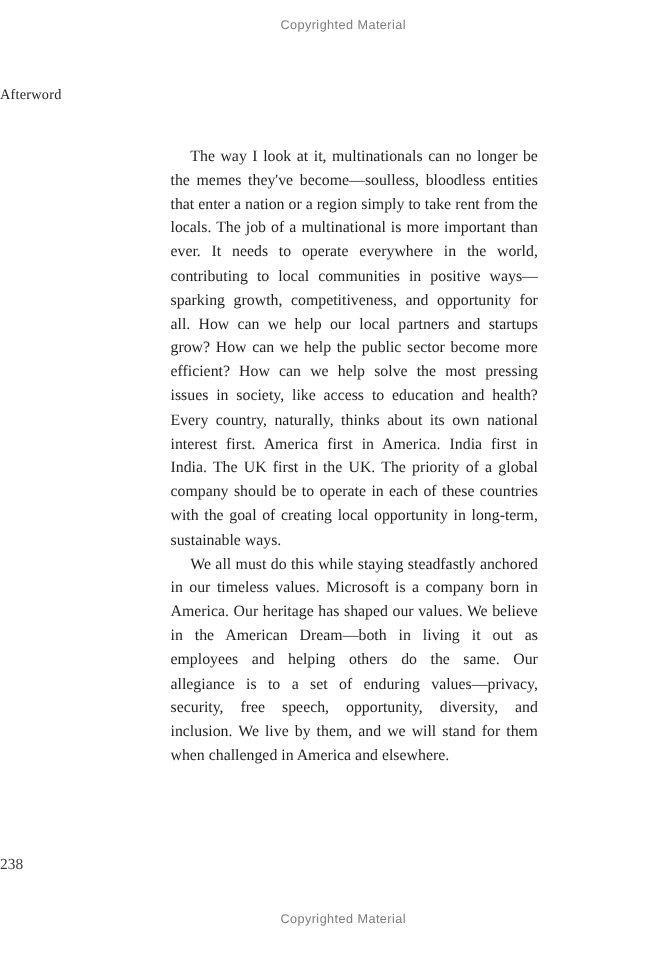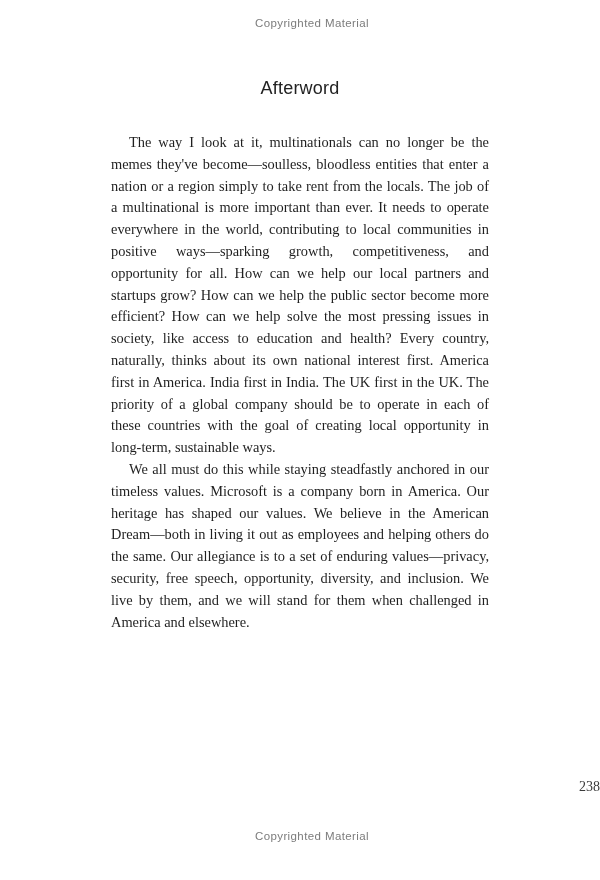--- a/index.html
+++ b/index.html
@@ -35,50 +35,50 @@
     top: 17px;
   }
   .watermark-bottom {
     bottom: 38px;
   }
   .chapter-title {
     position: absolute;
     top: 78px;
     left: 0;
     width: 100%;
-    text-align: center;
-    font-family: Liberation Sans, sans-serif;
-    font-size: 18px;
+    font-family: Liberation Serif, serif;
+    font-size: 13px;
     color: #222;
     letter-spacing: 0.2px;
   }
   .body-text {
     position: absolute;
     top: 132px;
     left: 111px;
     width: 378px;
     font-size: 14.4px;
     line-height: 21.8px;
     text-align: justify;
     color: #1f1f1f;
     hyphens: manual;
   }
   .body-text p {
     margin: 0;
     text-indent: 0;
   }
   .body-text p.indent {
     text-indent: 18px;
+    margin-left: 44px;
   }
   .page-number {
     position: absolute;
     bottom: 85px;
     left: 0;
     width: 100%;
-    text-align: right;
+    text-align: left;
     font-family: "Liberation Serif", serif;
     font-size: 14px;
     color: #3a3a3a;
   }
 </style>
 </head>
 <body>
 
 <div class="page">
 

